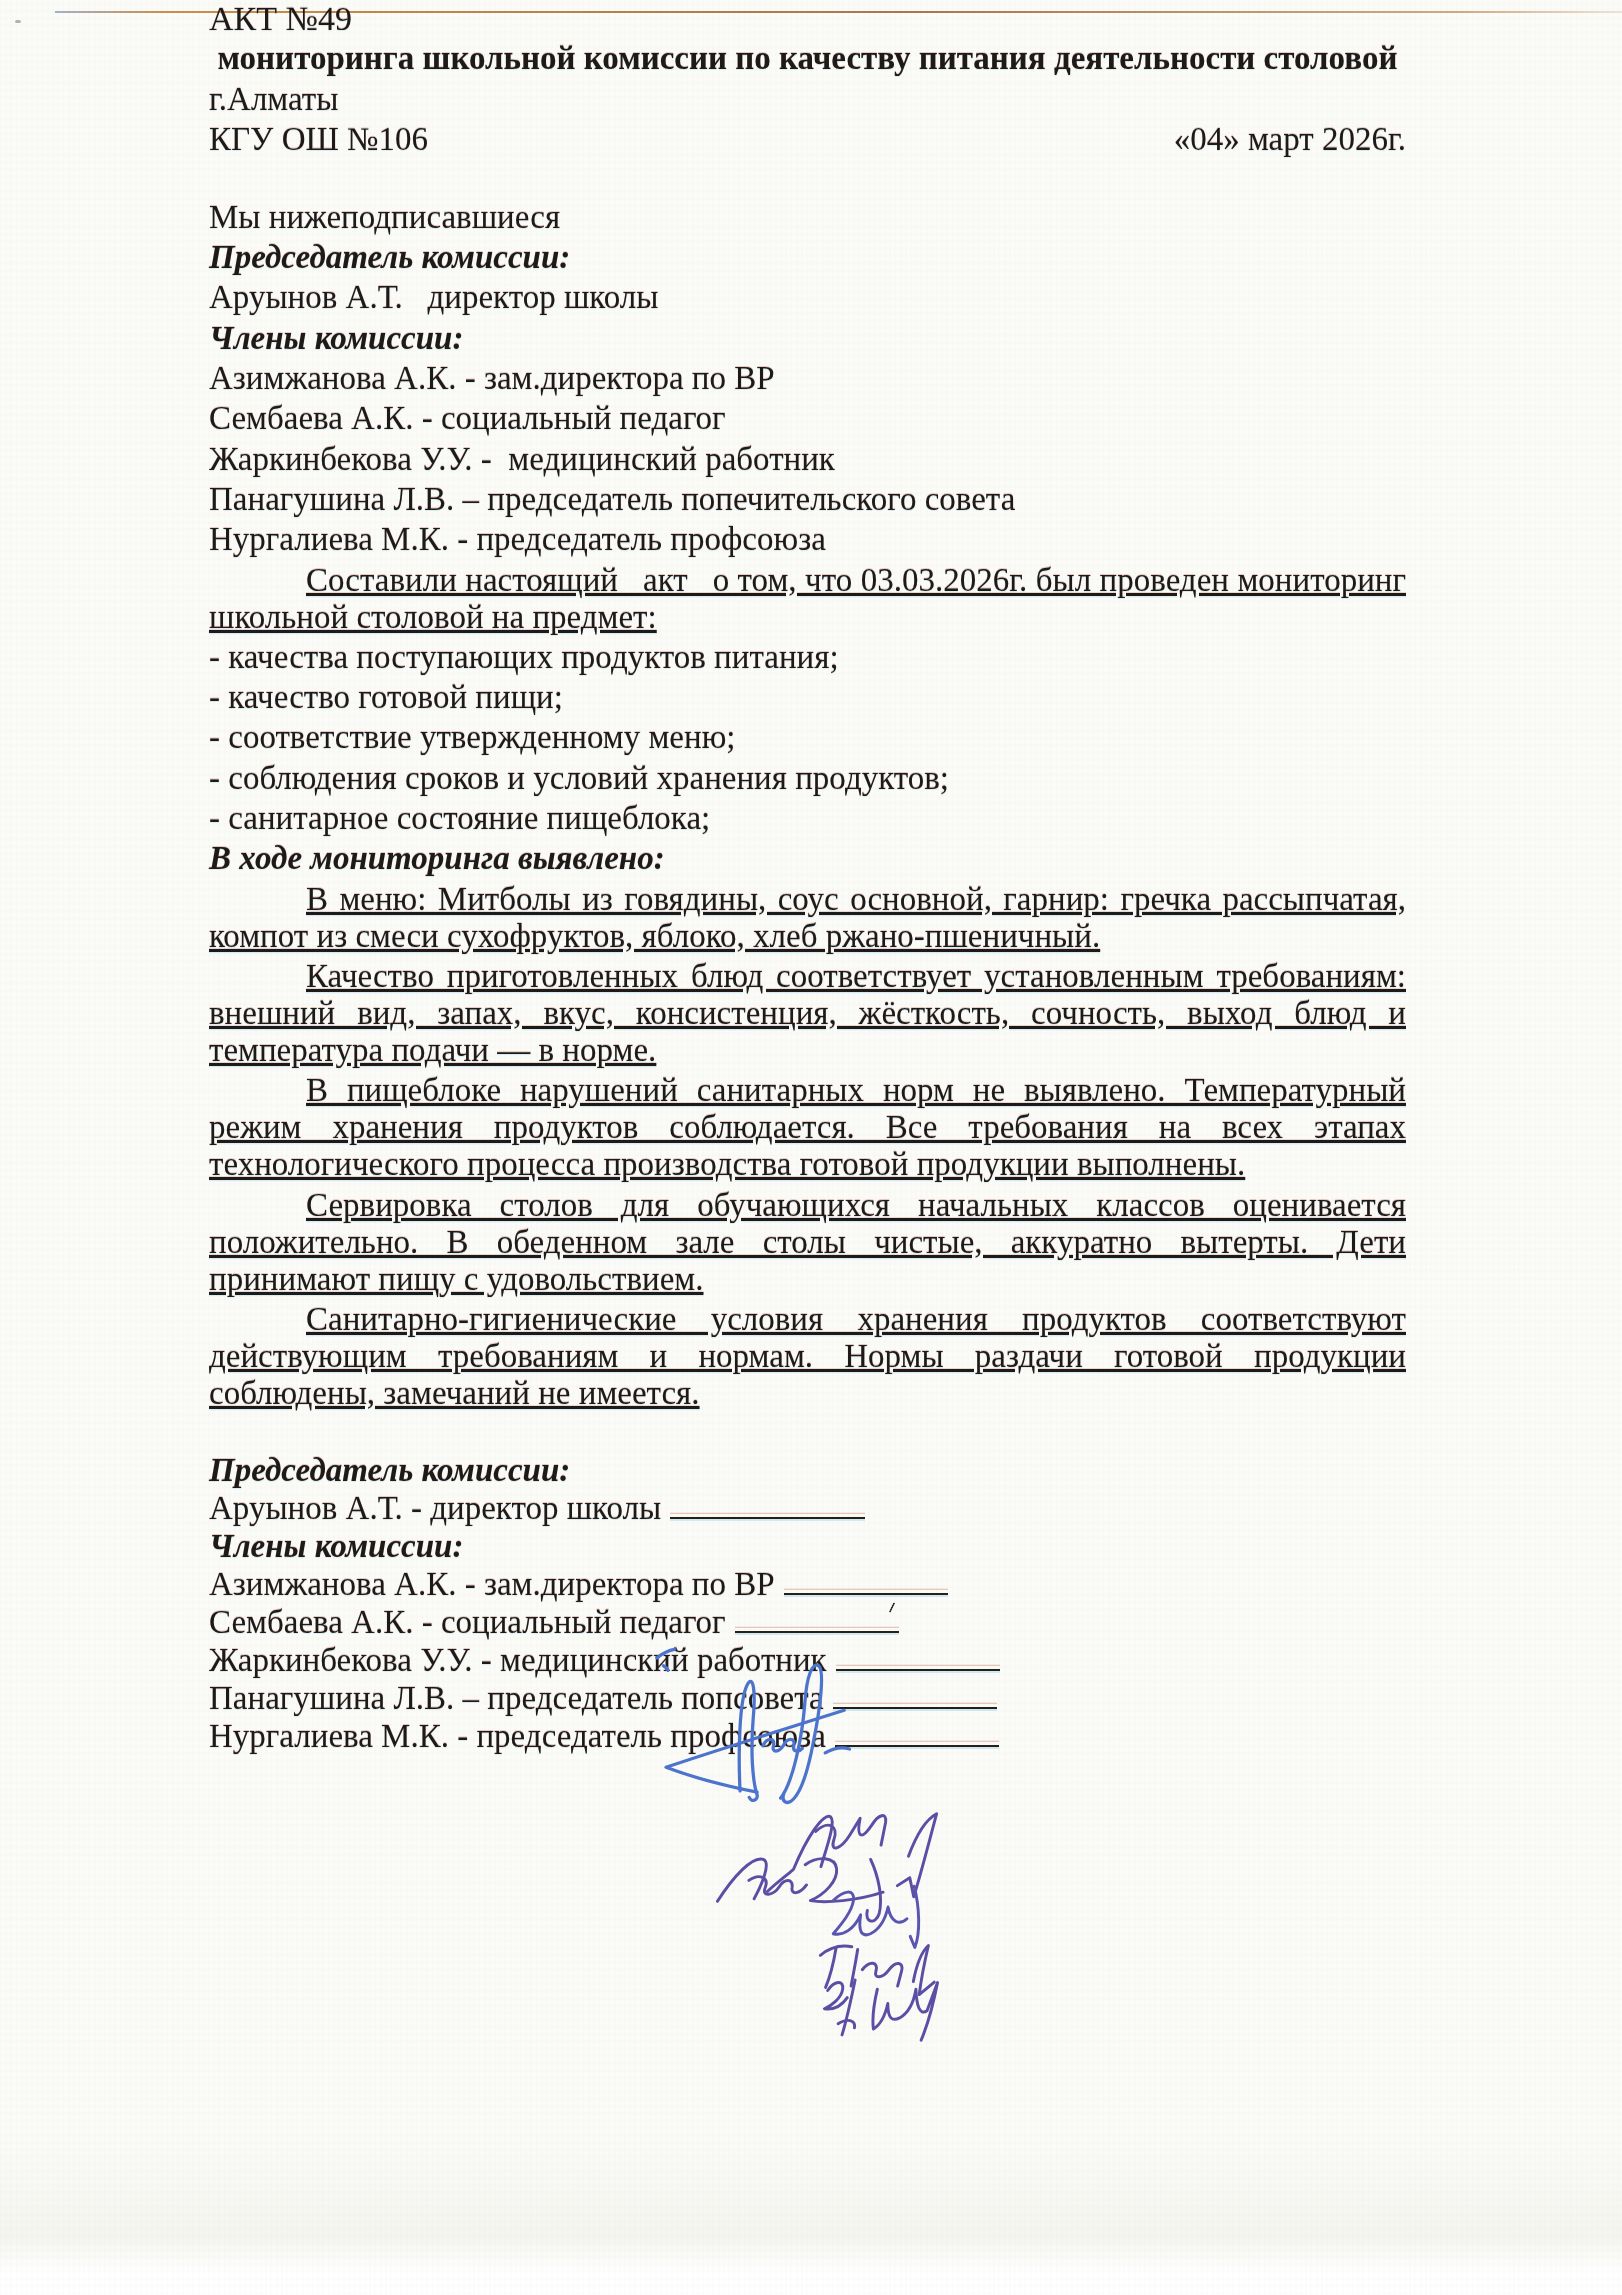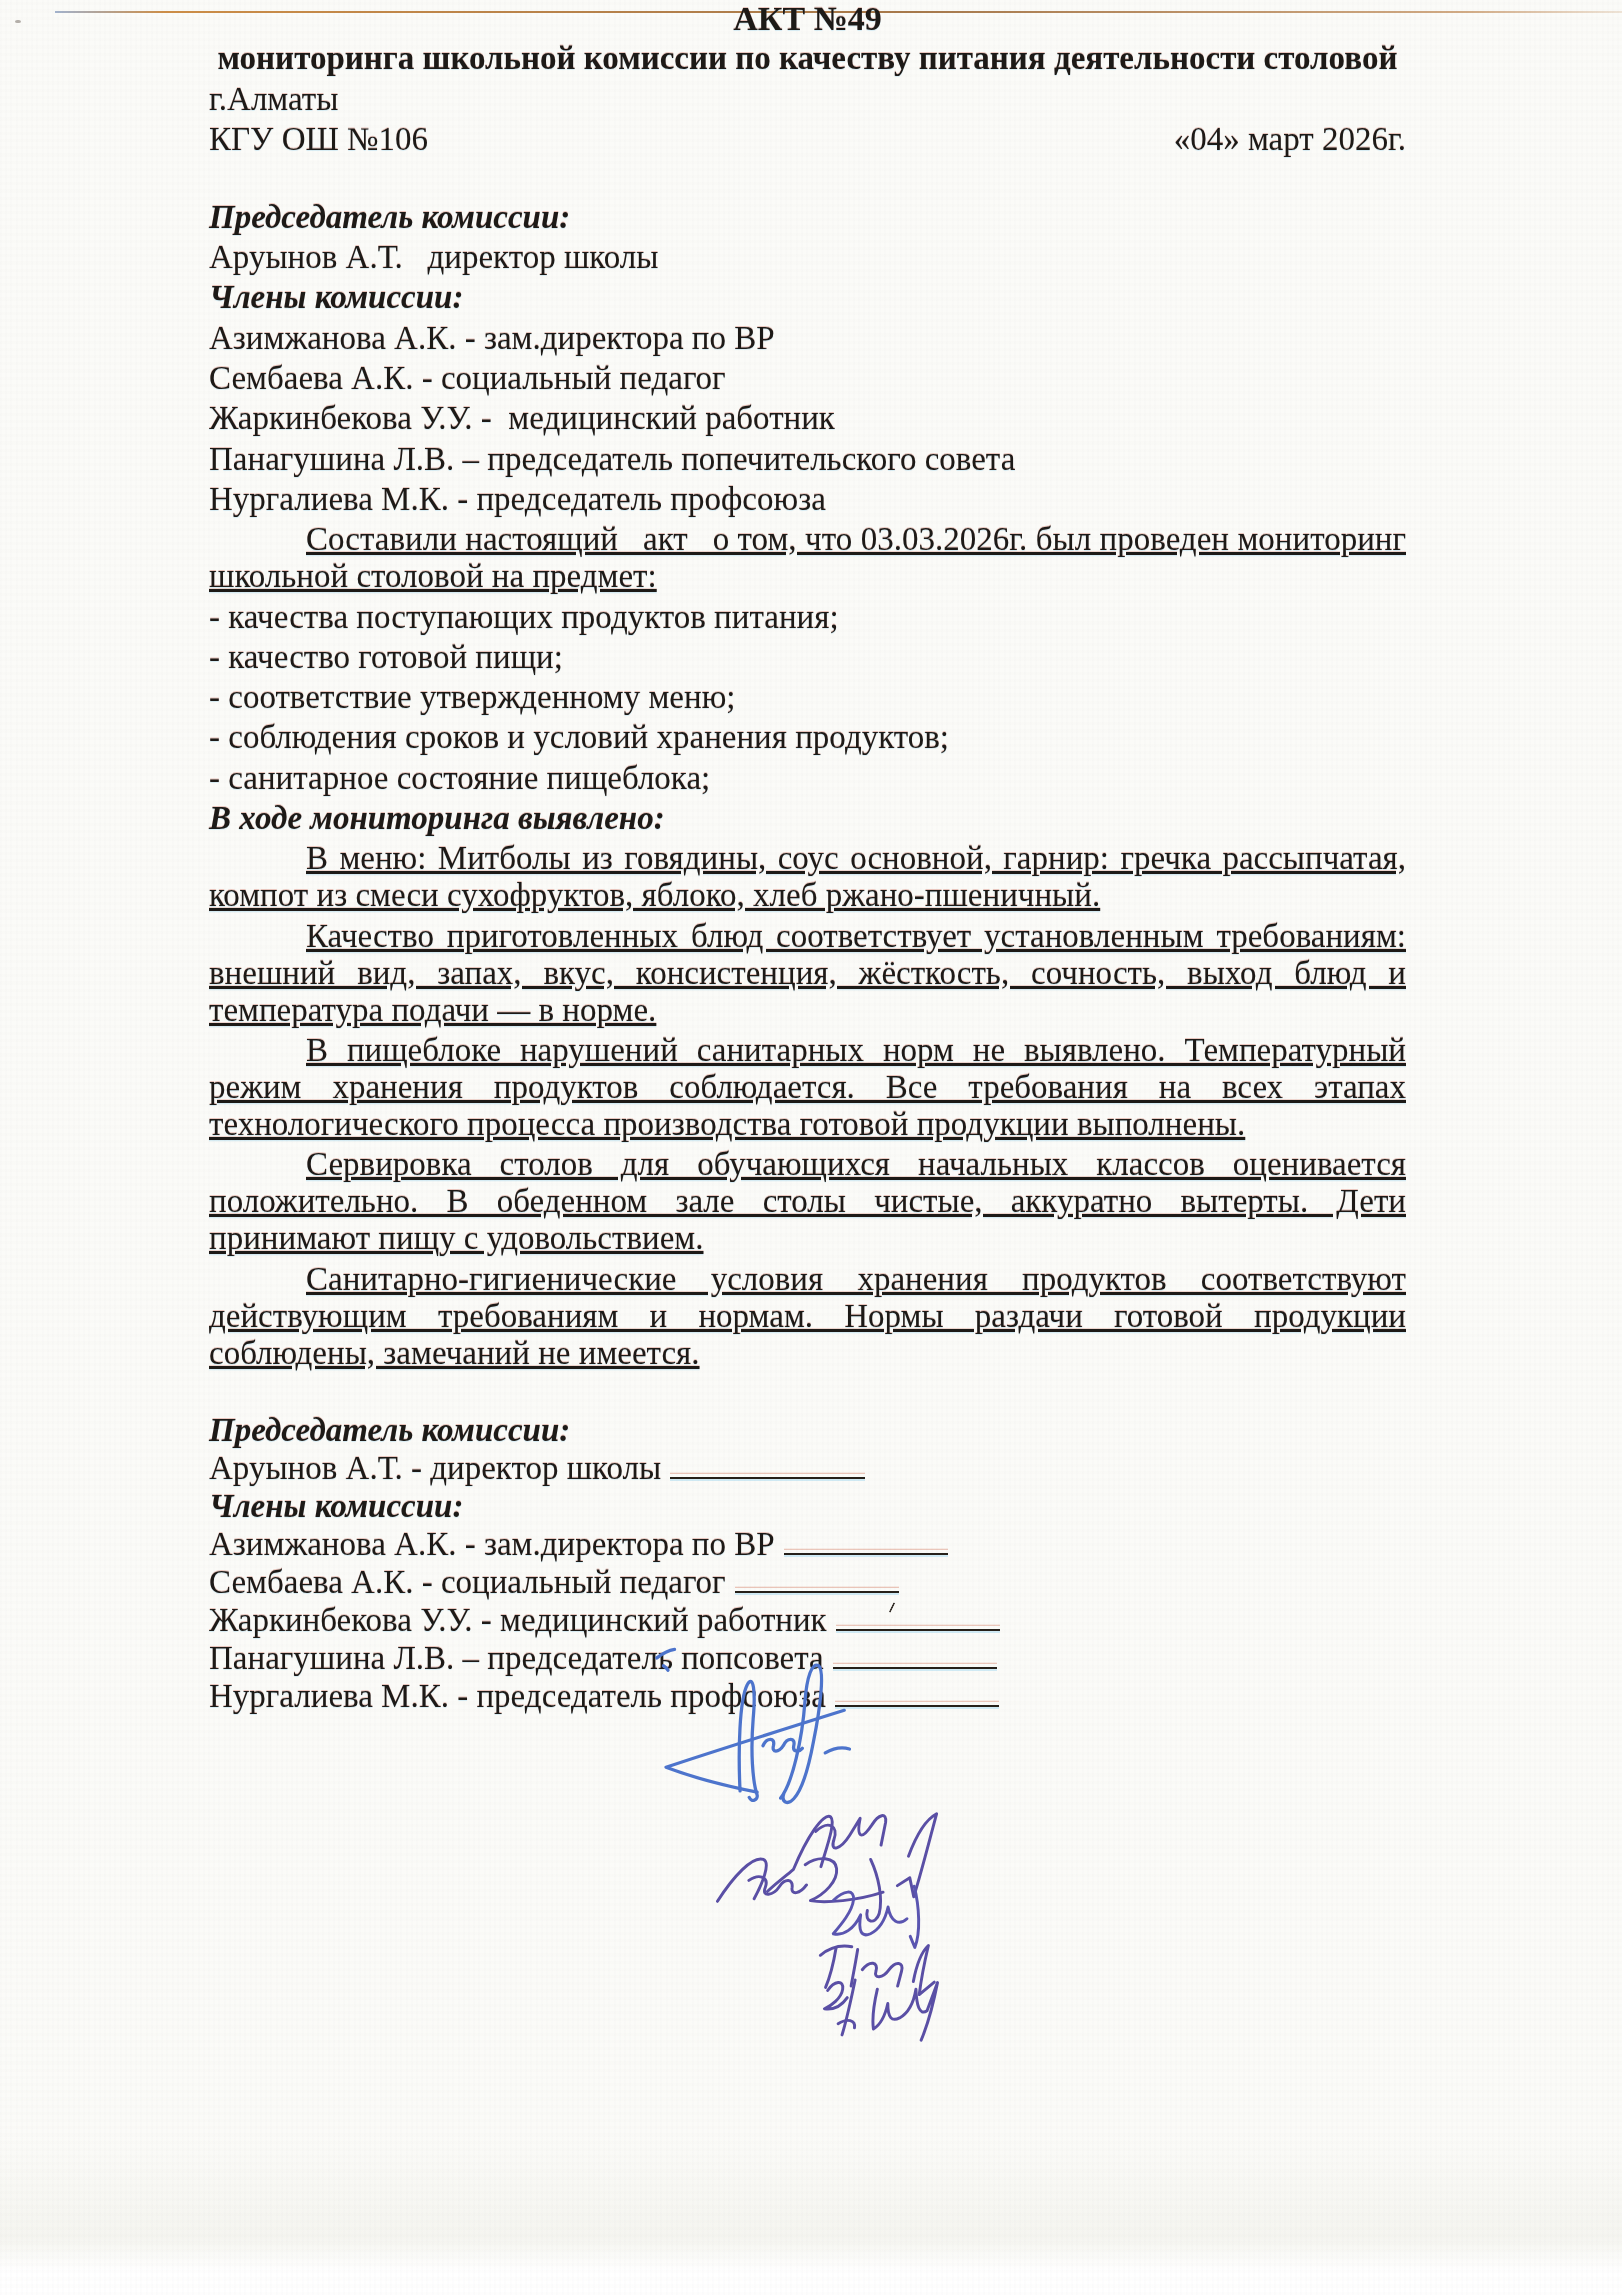--- a/index.html
+++ b/index.html
@@ -31,21 +31,21 @@
   .scan-speck { position: absolute; top: 19.6px; left: 15px; width: 5.9px; height: 3.9px;
     background: rgba(95,85,75,0.45); border-radius: 50%; }
 
   .content {
     position: absolute; top: 0; left: 209px; width: 1197px;
     font-size: 33px; line-height: 37px;
     text-shadow: 0 -0.7px 0 rgba(185,45,20,0.25), 0 1.3px 0.7px rgba(70,175,225,0.20);
   }
   .content p { margin: 0 0 3.3px 0; }
   .bold { font-weight: bold; font-style: italic; }
-  .title { margin-top: 198px; text-align: center; font-weight: bold; font-size: 34px; }
+  .title { margin-top: 198px; text-align: left; font-weight: normal; font-size: 34px; }
   .subtitle { margin-top: 19.6px; text-align: center; font-weight: bold; font-size: 33px; }
   .meta-city { margin-top: 58px; }
   .meta-row { display: flex; justify-content: space-between; margin-top: 2px; font-family: Liberation Serif, serif; }
   .body-block { margin-top: 41px; }
   .para { text-align: justify; text-indent: 97px; text-decoration: underline; }
   .sig-block { margin-top: 39px; }
   .sig-block p { margin: 0; line-height: 38px; }
   .sigline {
     display: inline-block; width: 164px; height: 2.6px;
     border-bottom: 2.6px solid #262019;
@@ -71,20 +71,21 @@
     <p class="title">АКТ №49</p>
     <p class="subtitle">мониторинга школьной комиссии по качеству питания деятельности столовой</p>
 
     <p class="meta-city">г.Алматы</p>
     <div class="meta-row">
       <span>КГУ ОШ №106</span>
       <span>«04» март 2026г.</span>
     </div>
 
     <div class="body-block">
+      <p>Мы нижеподписавшиеся</p>
       <p class="bold">Председатель комиссии:</p>
       <p>Аруынов А.Т.  директор школы</p>
       <p class="bold">Члены комиссии:</p>
       <p>Азимжанова А.К. - зам.директора по ВР</p>
       <p>Сембаева А.К. - социальный педагог</p>
       <p>Жаркинбекова У.У. - медицинский работник</p>
       <p>Панагушина Л.В. – председатель попечительского совета</p>
       <p>Нургалиева М.К. - председатель профсоюза</p>
 
       <p class="para">Составили настоящий  акт  о том, что 03.03.2026г. был проведен мониторинг школьной столовой на предмет:</p>

